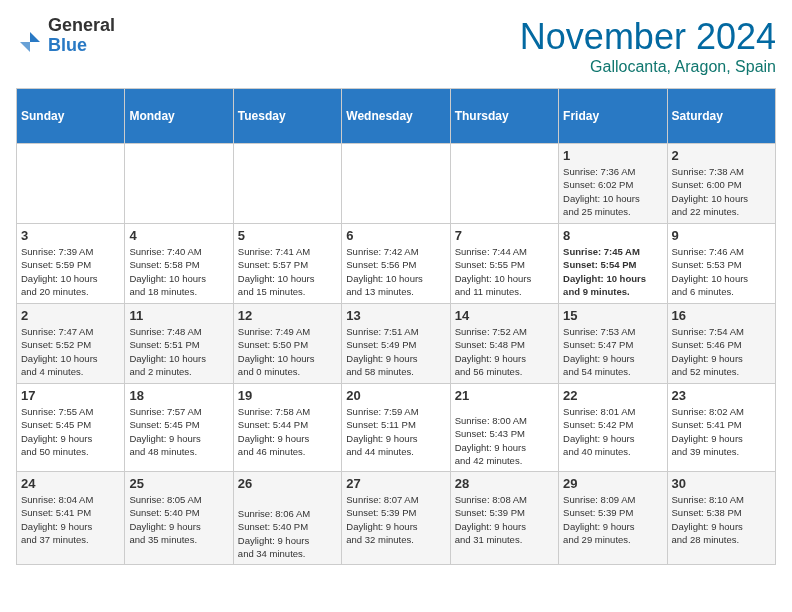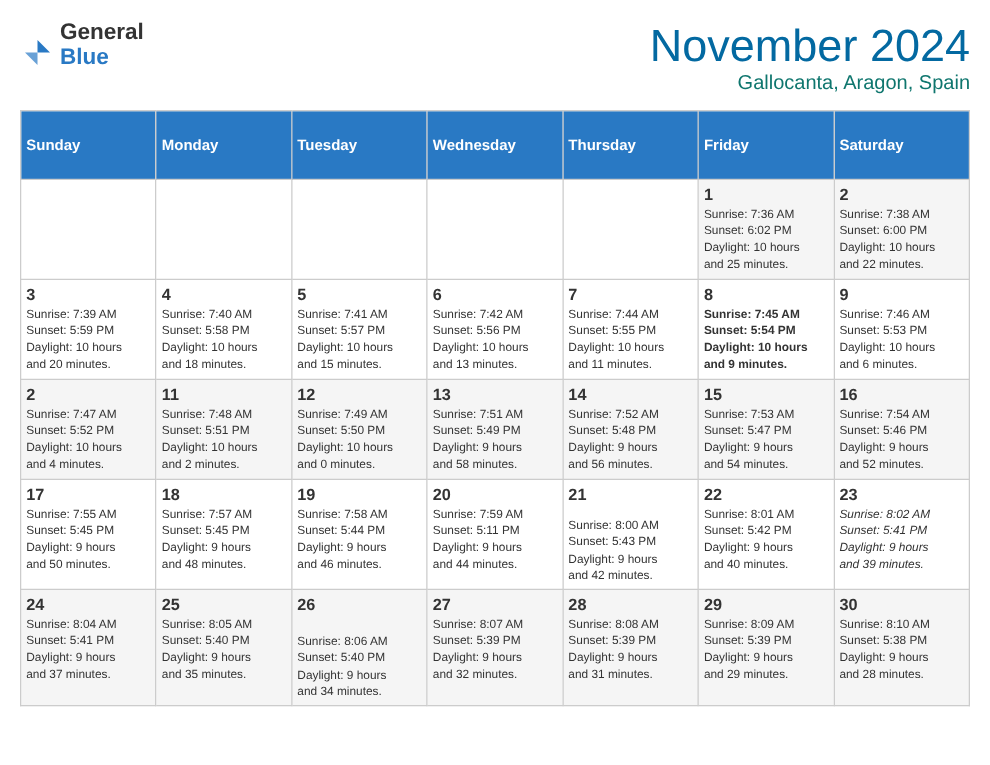--- a/index.html
+++ b/index.html
@@ -278,21 +278,21 @@
         </td>
         <td>
           <span class="day-num">22</span>
           <div class="day-info" style="white-space: pre-line;">Sunrise: 8:01 AM
 Sunset: 5:42 PM
 Daylight: 9 hours
 and 40 minutes.</div>
         </td>
         <td>
           <span class="day-num">23</span>
-          <div class="day-info" style="white-space: pre-line; font-style: italic;">Sunrise: 8:02 AM
+          <div class="day-info" style="white-space: pre-line;">Sunrise: 8:02 AM
 Sunset: 5:41 PM
 Daylight: 9 hours
 and 39 minutes.</div>
         </td>
       </tr>
       <tr>
         <td>
           <span class="day-num">24</span>
           <div class="day-info" style="white-space: pre-line;">Sunrise: 8:04 AM
 Sunset: 5:41 PM

